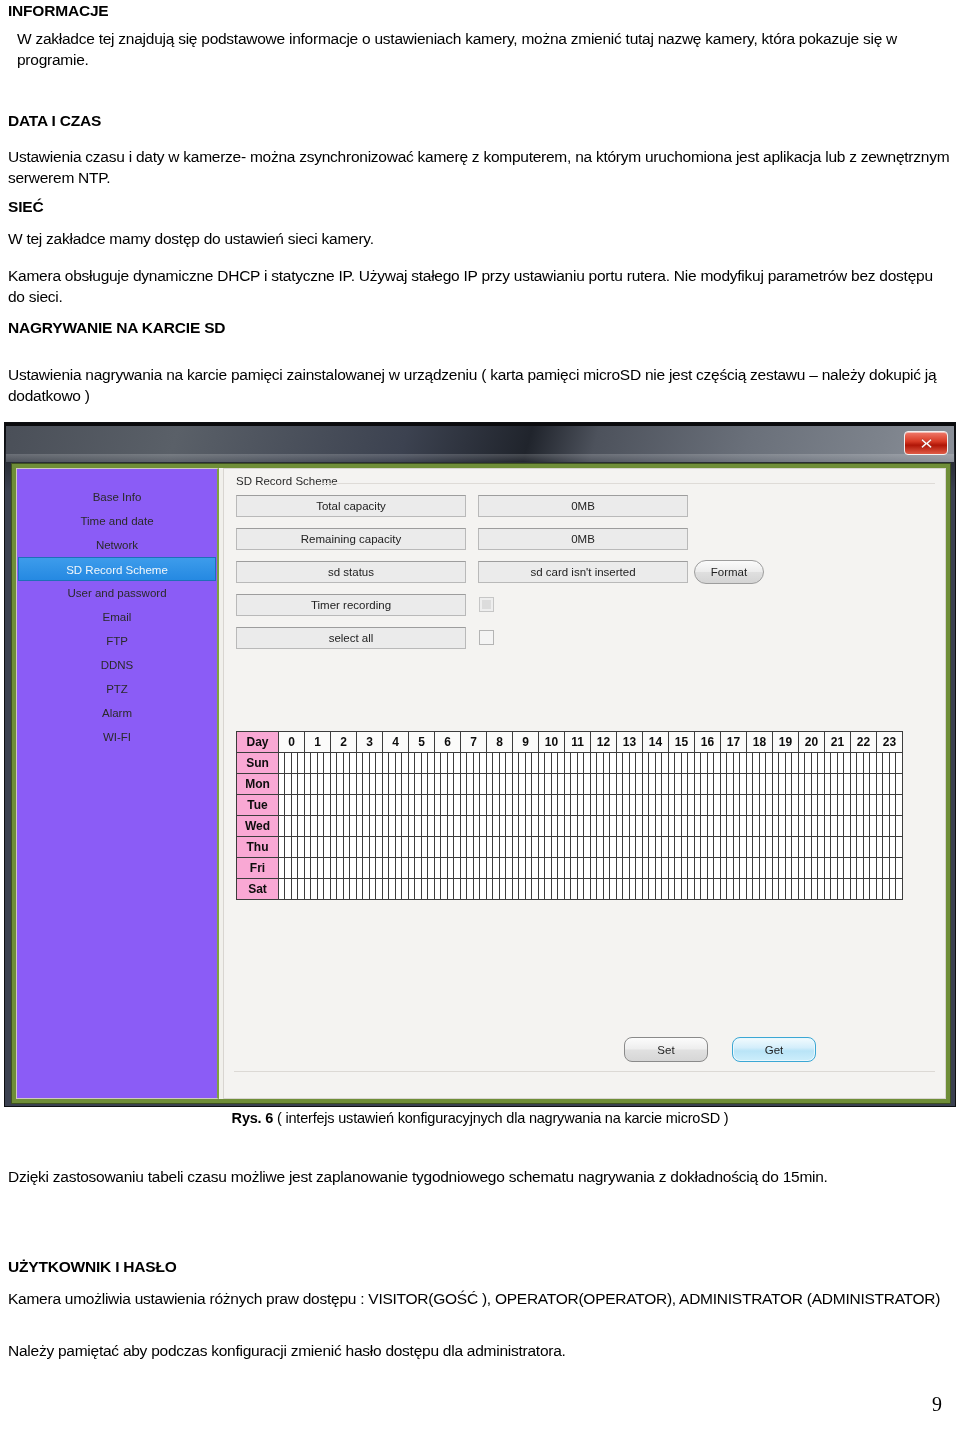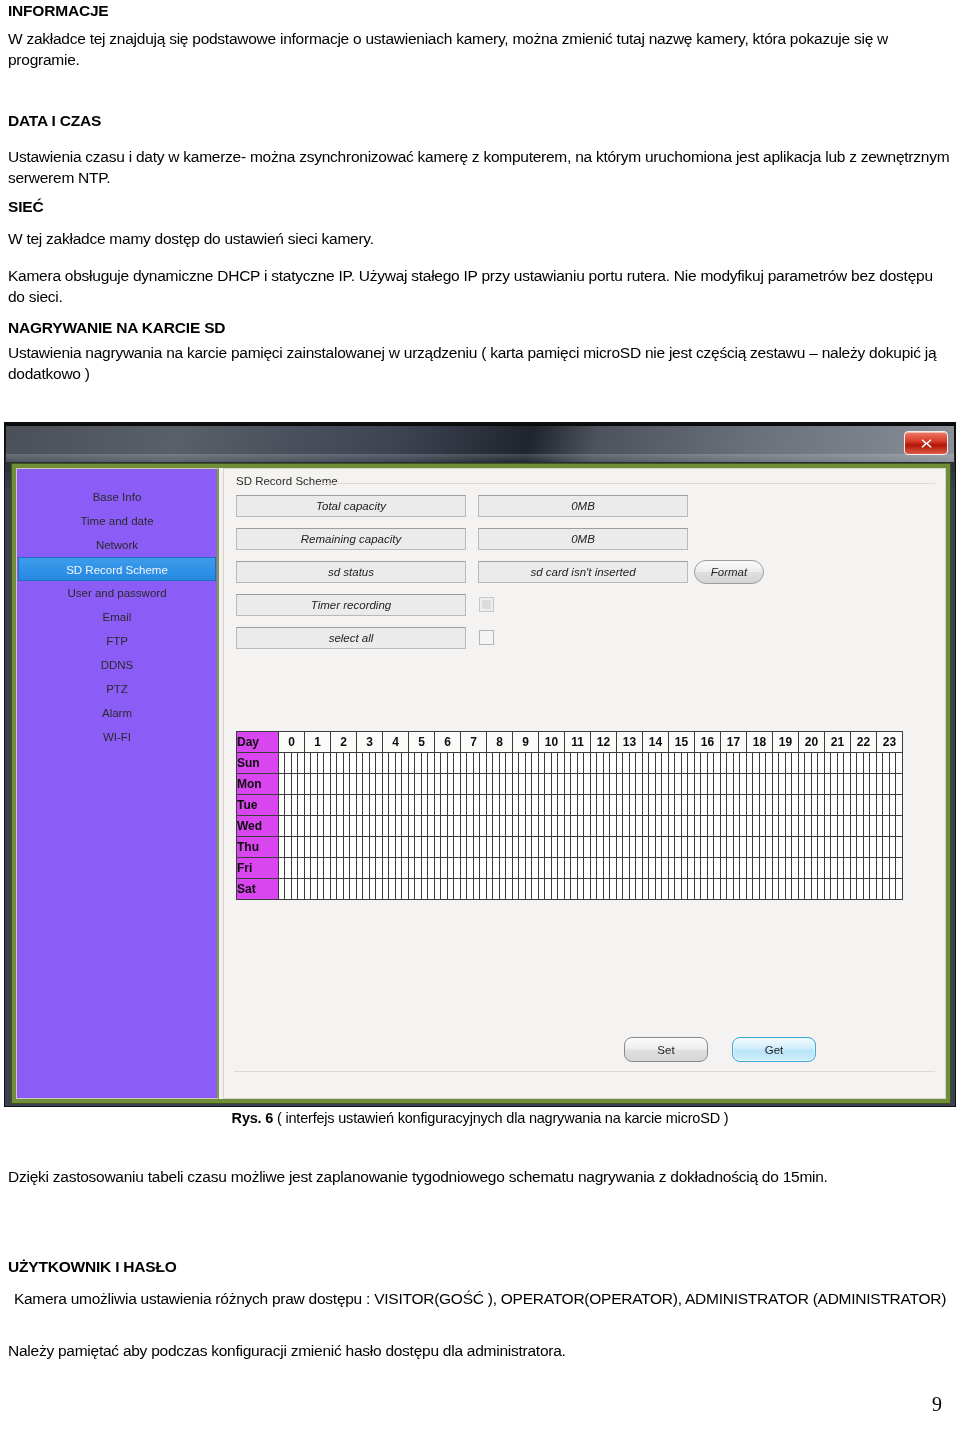--- a/index.html
+++ b/index.html
@@ -21,31 +21,31 @@
     line-height: 1.15;
   }
   .p-sec {
     font-size: 15.5px;
     letter-spacing: -0.25px;
     margin: 0;
     line-height: 1.38;
   }
 
   #informacje-title { position:absolute; left:8px;  top:2px;  }
-  #informacje-body  { position:absolute; left:8px;  top:28px; width:944px; }
+  #informacje-body  { position:absolute; left:17px;  top:28px; width:944px; }
 
   #data-title { position:absolute; left:8px; top:112px; }
   #data-body  { position:absolute; left:8px; top:146px; width:944px; }
 
   #siec-title { position:absolute; left:8px; top:198px; }
   #siec-body1 { position:absolute; left:8px; top:228px; width:944px; }
   #siec-body2 { position:absolute; left:8px; top:265px; width:944px; }
 
   #nagr-title { position:absolute; left:8px; top:319px; }
-  #nagr-body  { position:absolute; left:8px; top:342px; width:952px; }
+  #nagr-body  { position:absolute; left:8px; top:364px; width:952px; }
 
   
   #app-screenshot {
     position: absolute;
     left: 0px;
     top: 422px;
     width: 960px;
     height: 685px;
     background: #ffffff;
   }
@@ -143,21 +143,21 @@
     position:absolute; left: 12px; top: 6px;
     font-size: 11.5px; color:#2b2b2b;
   }
   .panel-title-rule {
     position:absolute; left: 98px; top: 14px; right: 10px; height:1px;
     background:#dedbd7;
   }
 
   
   .rows { position:absolute; left: 12px; top: 26px; right: 8px; }
-  .row { position: relative; height: 33px; font-style: italic; }
+  .row { position: relative; height: 33px; }
   .lbl-box {
     position:absolute; left:0; top:0;
     width: 230px; height: 22px;
     background: #ebebeb;
     border: 1px solid #b9b9b9;
     border-top-color:#9d9d9d;
     font-size: 11.5px;
     color:#222;
     display:flex; align-items:center; justify-content:center;
   }
@@ -215,25 +215,25 @@
     table-layout: fixed;
   }
   .sched td, .sched th {
     border: 1px solid #3c3c3c;
     padding: 0;
     margin: 0;
   }
   .sched .hd-day, .sched .row-day {
     width: 42px;
     height: 21px;
-    background:#d946ef;
+    background:#f9a8d4;
     font-size: 12px;
     font-weight: bold;
     color:#0d0d0d;
-    text-align:left;
+    text-align:center;
     font-family:"Liberation Sans", sans-serif;
   }
   .sched .hd-hr {
     width: 26px;
     height: 21px;
     background:#fbfbfa;
     font-size: 12px;
     font-weight:bold;
     color:#0d0d0d;
     text-align:center;
@@ -287,21 +287,21 @@
     position:absolute; left:0; top:1110px; width:960px;
     text-align:center;
     font-size: 14.5px;
     letter-spacing:-0.2px;
   }
   #figure-caption b { font-weight:bold; }
 
   #para-tabela { position:absolute; left:8px; top:1166px; width:944px; }
 
   #uzyt-title { position:absolute; left:8px; top:1258px; }
-  #uzyt-body1 { position:absolute; left:8px; top:1288px; width:944px;text-align:center; }
+  #uzyt-body1 { position:absolute; left:8px; top:1288px; width:944px; }
   #uzyt-body2 { position:absolute; left:8px; top:1340px; width:944px; }
 
   #footer {
     position:absolute; left:0; top:1395px; width:960px; height:30px;
   }
   #footer-text {
     position:absolute; left:0; top:0; width:900px;
     text-align:center;
     font-size: 17px;
     font-style: italic;

